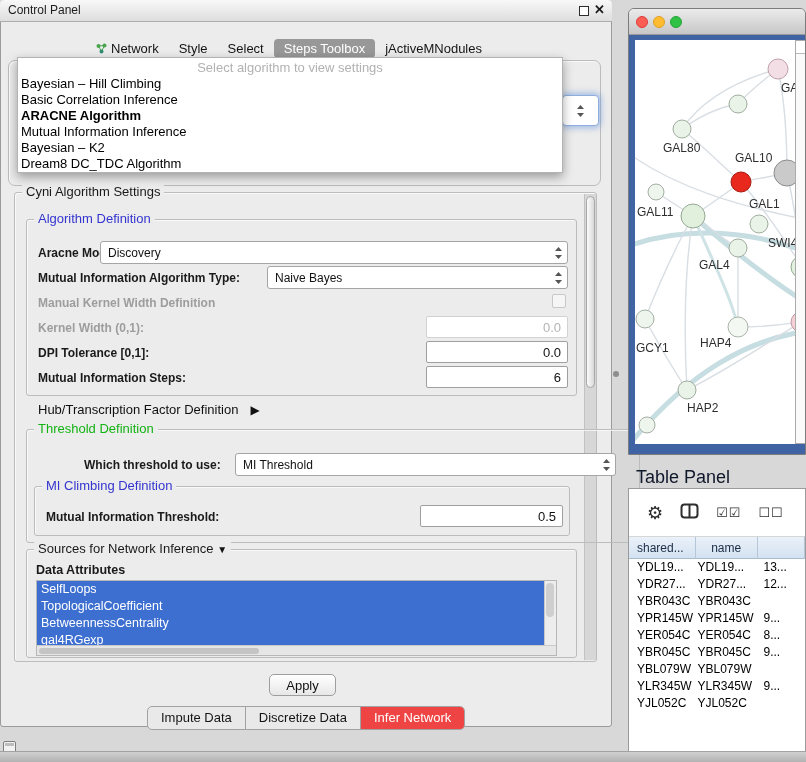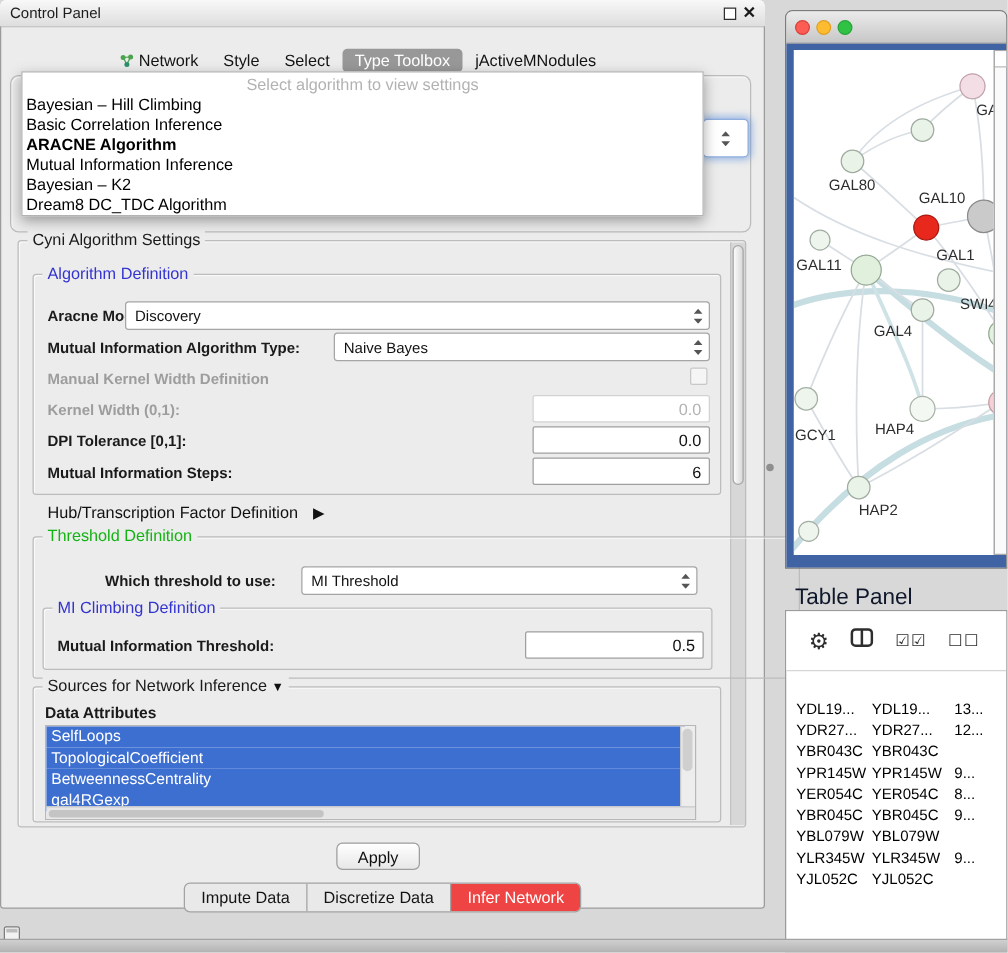--- a/index.html
+++ b/index.html
@@ -130,21 +130,21 @@
       </svg>
       <span>Network</span>
     </div>
     <div class="tab">
       <span>Style</span>
     </div>
     <div class="tab">
       <span>Select</span>
     </div>
     <div class="tab active">
-      <span>Type Toolbox</span>
+      <span>Steps Toolbox</span>
     </div>
     <div class="tab">
       <span>jActiveMNodules</span>
     </div>
   </div>
 
 <div class="abs algo-group"></div>
 <div class="abs algo-combo-frag">
   <svg width="7" height="12" viewBox="0 0 7 12">
     <path d="M3.5 0 L7 4 H0 Z" fill="#555"></path>
@@ -218,21 +218,21 @@
 <div class="abs collapse-header" style="left:38px;top:402px">
   <span>Hub/Transcription Factor Definition</span>
   <span class="caret" style="font-size:12px">▶</span>
 </div>
 
 <div class="abs tgroup" style="left:26px;top:429px;width:614px;height:114px">
   <span class="tgroup-title green">Threshold Definition</span>
 </div>
 
 <div class="abs lbl" style="left:84px;top:458px">Which threshold to use:</div>
-<div class="abs combo" style="left:241px;top:453px;width:317px;height:23px">
+<div class="abs combo" style="left:235px;top:453px;width:381px;height:23px">
   <span class="combo-text">MI Threshold</span>
   <span class="combo-arrows">
     <svg width="7" height="12" viewBox="0 0 7 12">
         <path d="M3.5 0 L7 4 H0 Z" fill="#555"></path>
         <path d="M0 8 H7 L3.5 12 Z" fill="#555"></path>
       </svg>
   </span>
 </div>
 
 <div class="abs tgroup" style="left:34px;top:486px;width:536px;height:50px">
@@ -346,20 +346,25 @@
     <span class="tp-icon">⚙</span>
     <span>
       <svg width="19" height="16" viewBox="0 0 19 16">
           <rect x="1.5" y="1.5" width="16" height="13" rx="3" fill="none" stroke="#2e2e2e" stroke-width="2"></rect>
           <line x1="9.5" y1="1.5" x2="9.5" y2="14.5" stroke="#2e2e2e" stroke-width="2"></line>
         </svg>
     </span>
     <span class="tp-icon small">☑☑</span>
     <span class="tp-icon small">☐☐</span>
   </div>
+  <div class="tp-header">
+      <div class="tp-hcell c0">shared...</div>
+      <div class="tp-hcell c1">name</div>
+      <div class="tp-hcell c2"></div>
+    </div>
   <div class="tp-body">
       <div class="tp-row">
         <div class="tp-cell c0">YDL19...</div>
         <div class="tp-cell c1">YDL19...</div>
         <div class="tp-cell c2">13...</div>
       </div>
       <div class="tp-row">
         <div class="tp-cell c0">YDR27...</div>
         <div class="tp-cell c1">YDR27...</div>
         <div class="tp-cell c2">12...</div>

